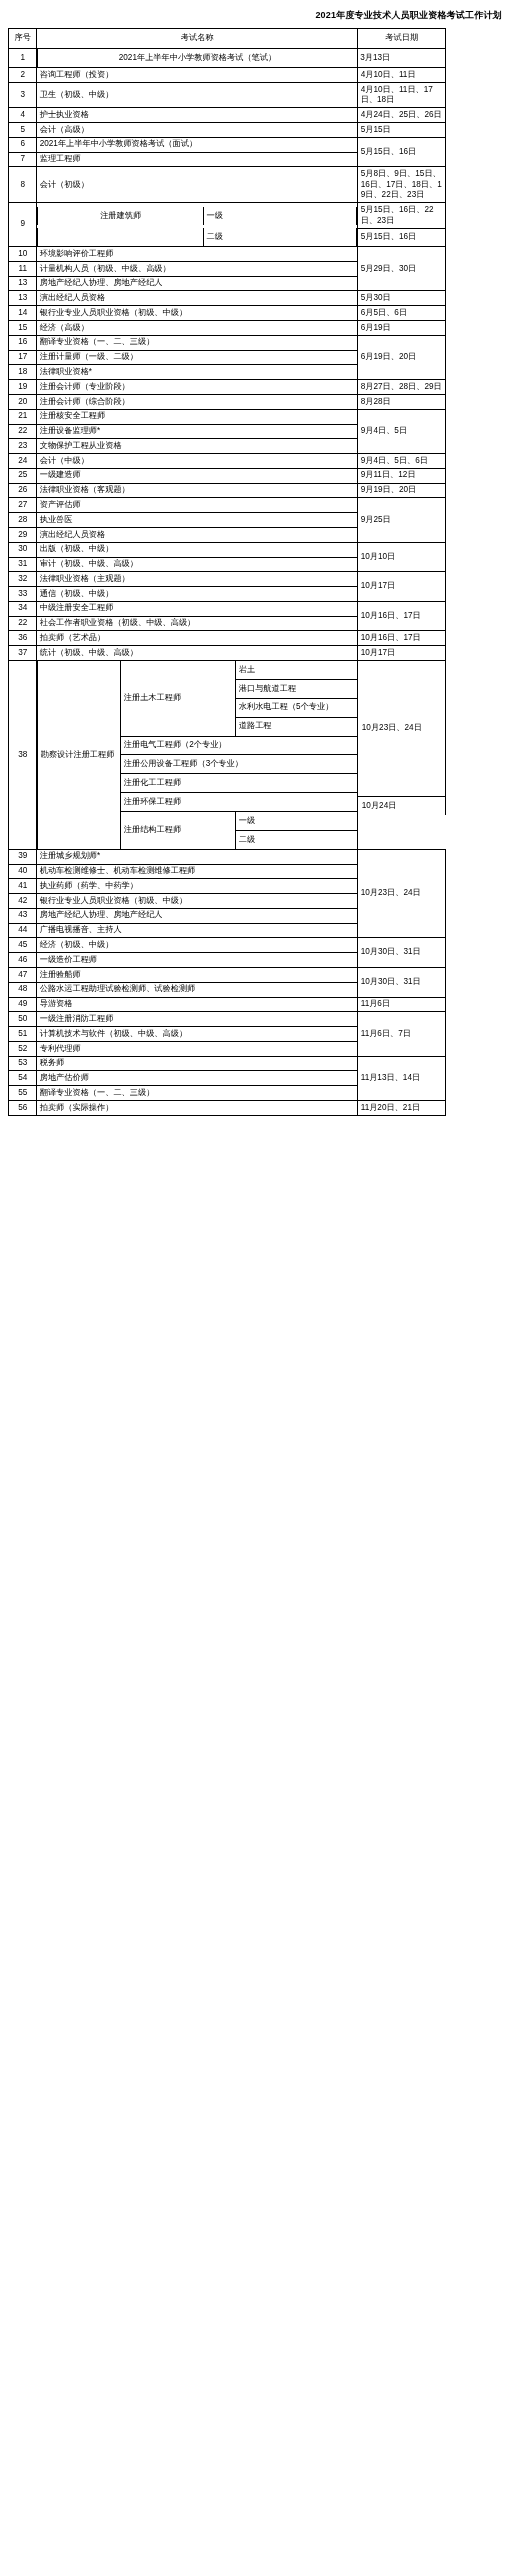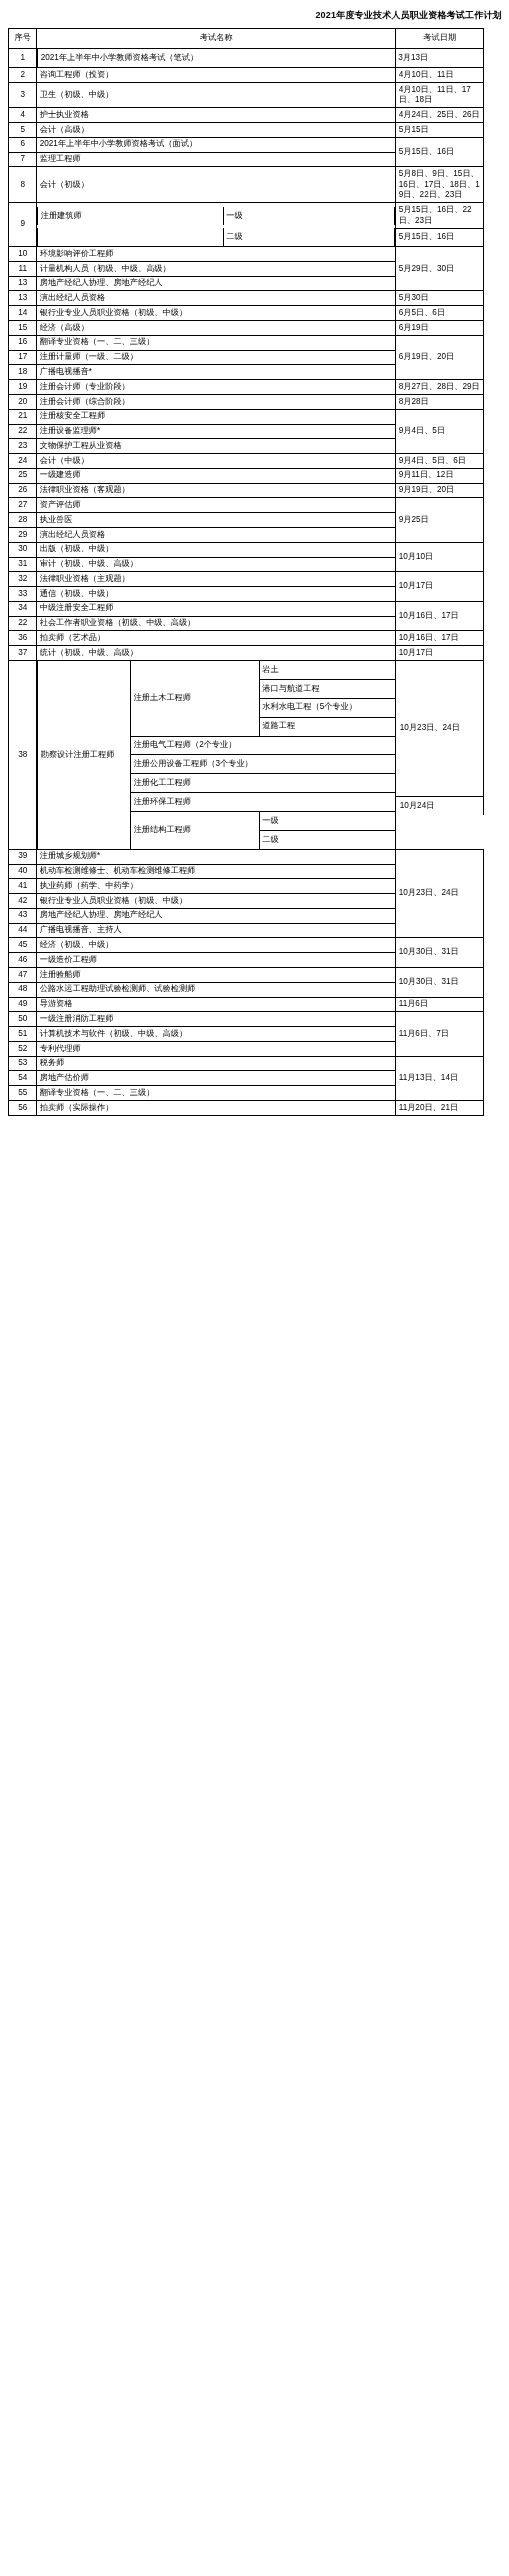--- a/index.html
+++ b/index.html
@@ -20,21 +20,21 @@
   .doc-title {
     text-align: right;
     font-size: 9px;
     font-weight: bold;
     line-height: 14.7px;
     padding: 3.3px 0 4.9px 0;
     letter-spacing: 0.2px;
   }
   table.sched {
     border-collapse: collapse;
-    width: 476px;
+    width: 438px;
     table-layout: fixed;
     font-size: 8.2px;
   }
   table.sched td, table.sched th {
     border: 0.8px solid #000000;
     padding: 1.6px 2.5px;
     vertical-align: middle;
     line-height: 10.6px;
     word-break: break-all;
   }
@@ -69,21 +69,21 @@
     line-height: 10.6px;
     text-align: left;
     height: 14.7px;
   }
   table.inner tr:last-child td {
     border-bottom: 0;
   }
   table.inner td.lbl {
     border-right: 0.8px solid #000000;
     width: 50%;
-    text-align: left;
+    text-align: center;
   }
   .left { text-align: left; }
   .center { text-align: center; }
 </style>
 </head>
 <body>
 
 <div class="page">
 
   <div class="doc-title">2021年度专业技术人员职业资格考试工作计划</div>
@@ -233,21 +233,21 @@
         <td class="c-num">16</td>
         <td class="c-name">翻译专业资格（一、二、三级）</td>
         <td class="c-date" rowspan="3">6月19日、20日</td>
       </tr>
       <tr>
         <td class="c-num">17</td>
         <td class="c-name">注册计量师（一级、二级）</td>
       </tr>
       <tr>
         <td class="c-num">18</td>
-        <td class="c-name">广播电视播音*</td>
+        <td class="c-name">法律职业资格*</td>
       </tr>
 
       <tr>
         <td class="c-num">19</td>
         <td class="c-name">注册会计师（专业阶段）</td>
         <td class="c-date">8月27日、28日、29日</td>
       </tr>
 
       <tr>
         <td class="c-num">20</td>

